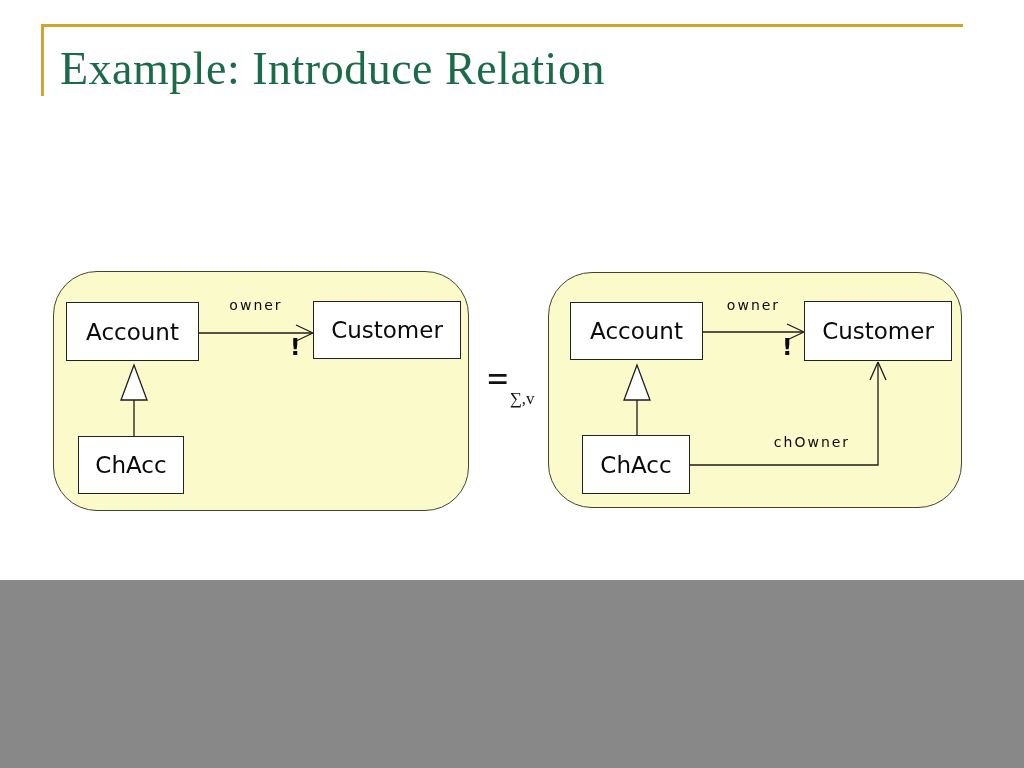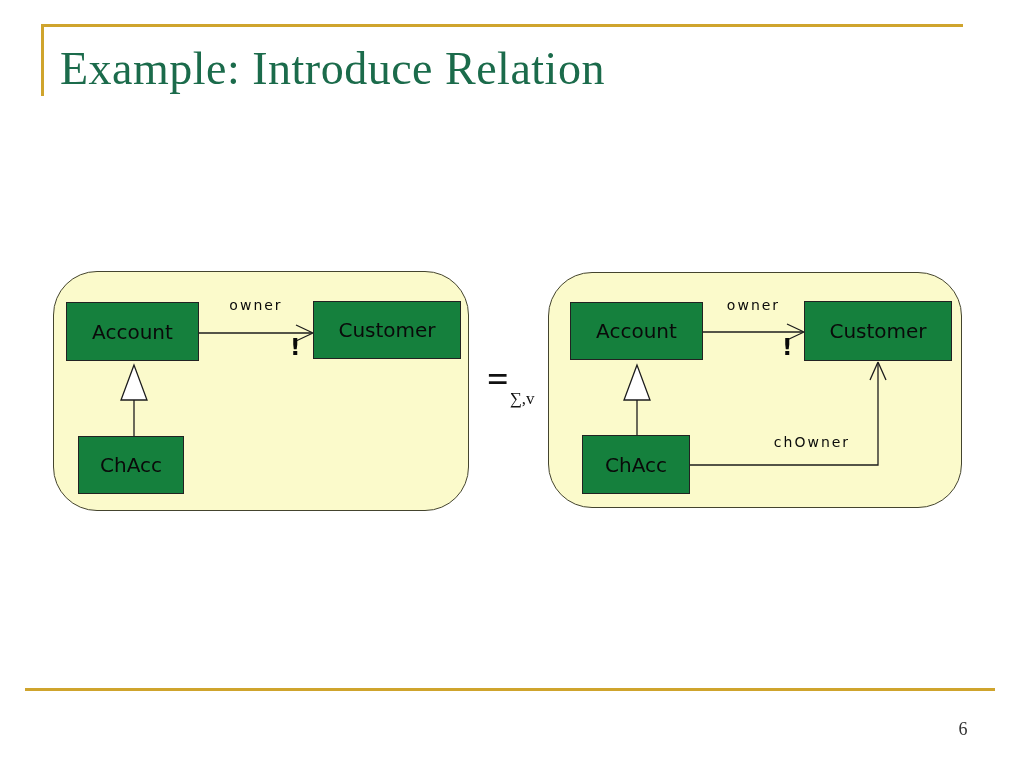--- a/index.html
+++ b/index.html
@@ -1,21 +1,21 @@
 <!DOCTYPE html>
 <html><head>
 <meta charset="utf-8">
 <style>
   html, body { margin: 0; padding: 0; }
   body { background: #888; font-family: "Liberation Sans", sans-serif; }
 
   .slide {
     position: relative;
     width: 1024px;
-    height: 768px;
+    height: 580px;
     background: #ffffff;
     overflow: hidden;
     margin: 0 auto;
   }
 
   
   .top-rule {
     position: absolute;
     left: 42px; top: 24px;
     width: 921px; height: 3px;
@@ -51,28 +51,28 @@
   .panel-right { left: 548px; top: 272px; width: 414px; height: 236px; }
 
   .panel svg.edges { position: absolute; left: 0; top: 0; }
   .panel svg.edges line,
   .panel svg.edges path,
   .panel svg.edges polyline { stroke: #1c1c1c; stroke-width: 1.3; fill: none; }
   .panel svg.edges polygon { stroke: #1c1c1c; stroke-width: 1.3; fill: #ffffff; }
 
   .node {
     position: absolute;
-    background: #15803d;
+    background: #ffffff;
     border: 1.5px solid #222222;
     box-sizing: border-box;
     display: flex;
     align-items: center;
     justify-content: center;
     font-family: "DejaVu Sans", sans-serif;
-    font-size: 20px;
+    font-size: 23px;
     color: #0a0a0a;
   }
 
   
   .panel-left .node-account  { left: 12px;  top: 30px;  width: 133px; height: 59px; }
   .panel-left .node-customer { left: 259px; top: 29px;  width: 148px; height: 58px; }
   .panel-left .node-chacc    { left: 24px;  top: 164px; width: 106px; height: 58px; }
 
   
   .panel-right .node-account  { left: 21px;  top: 29px;  width: 133px; height: 58px; }

